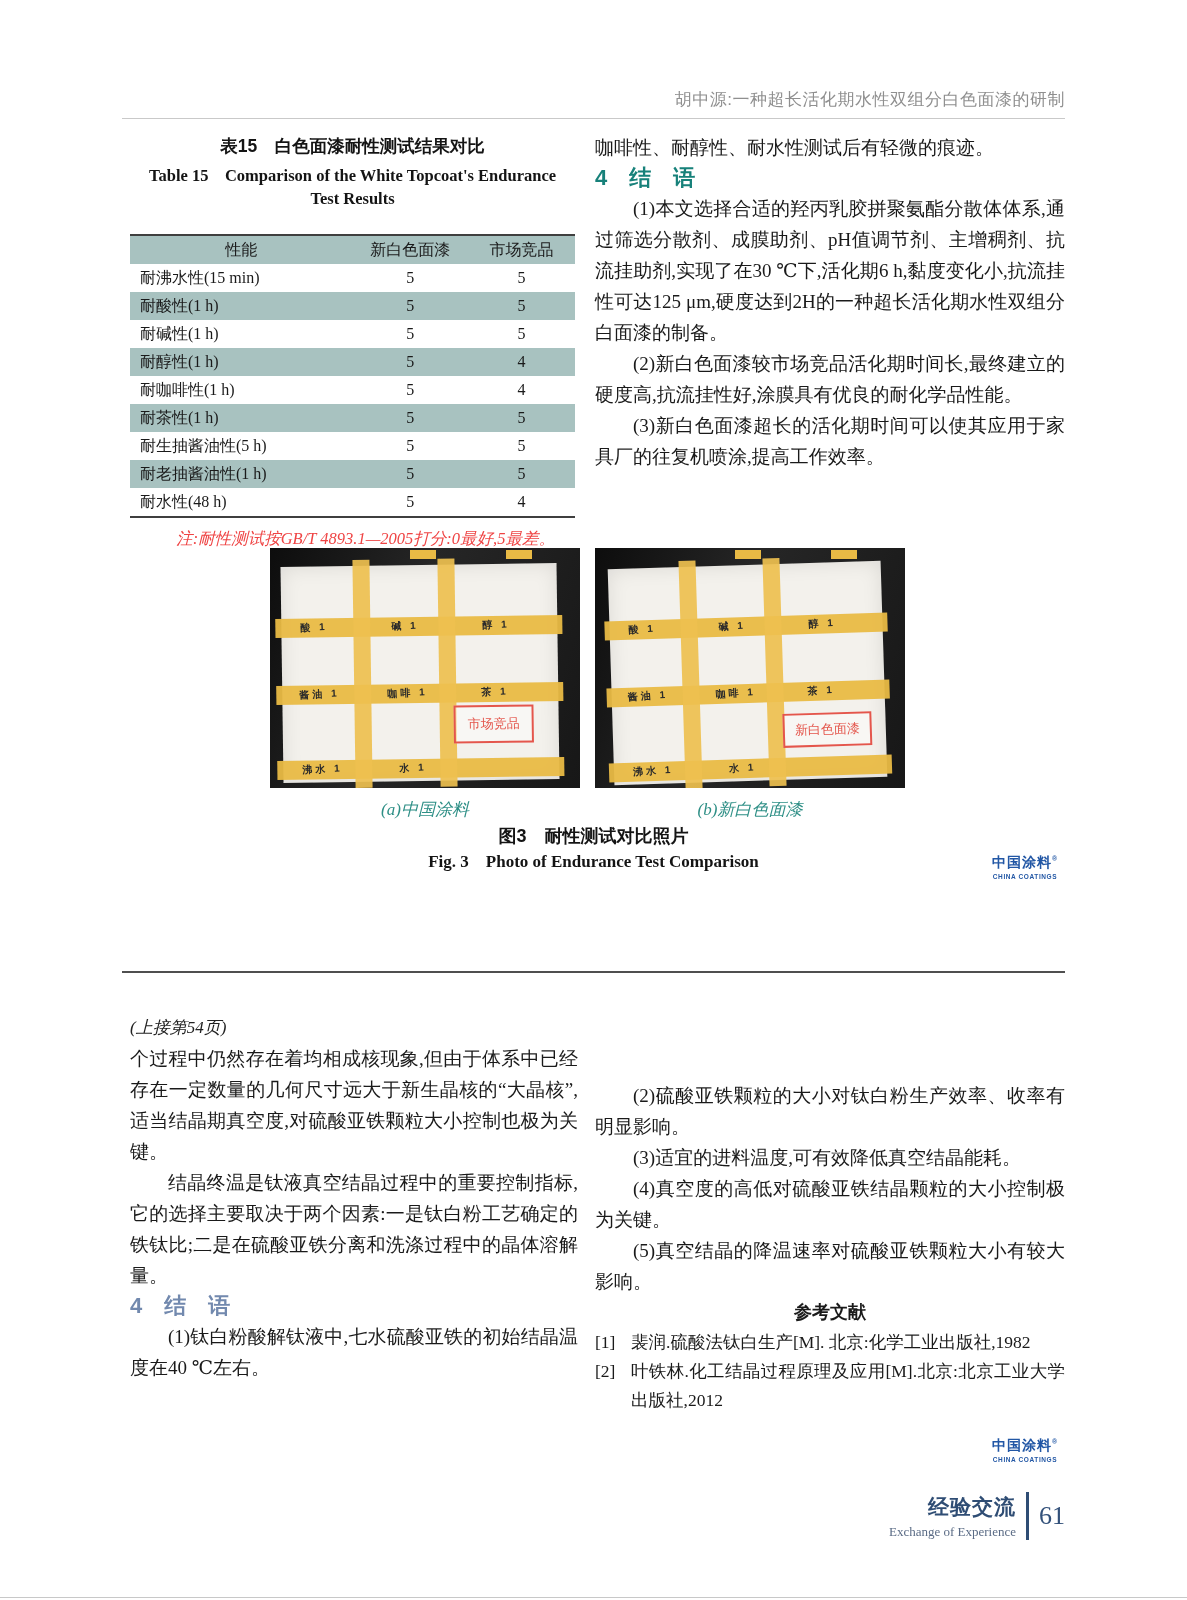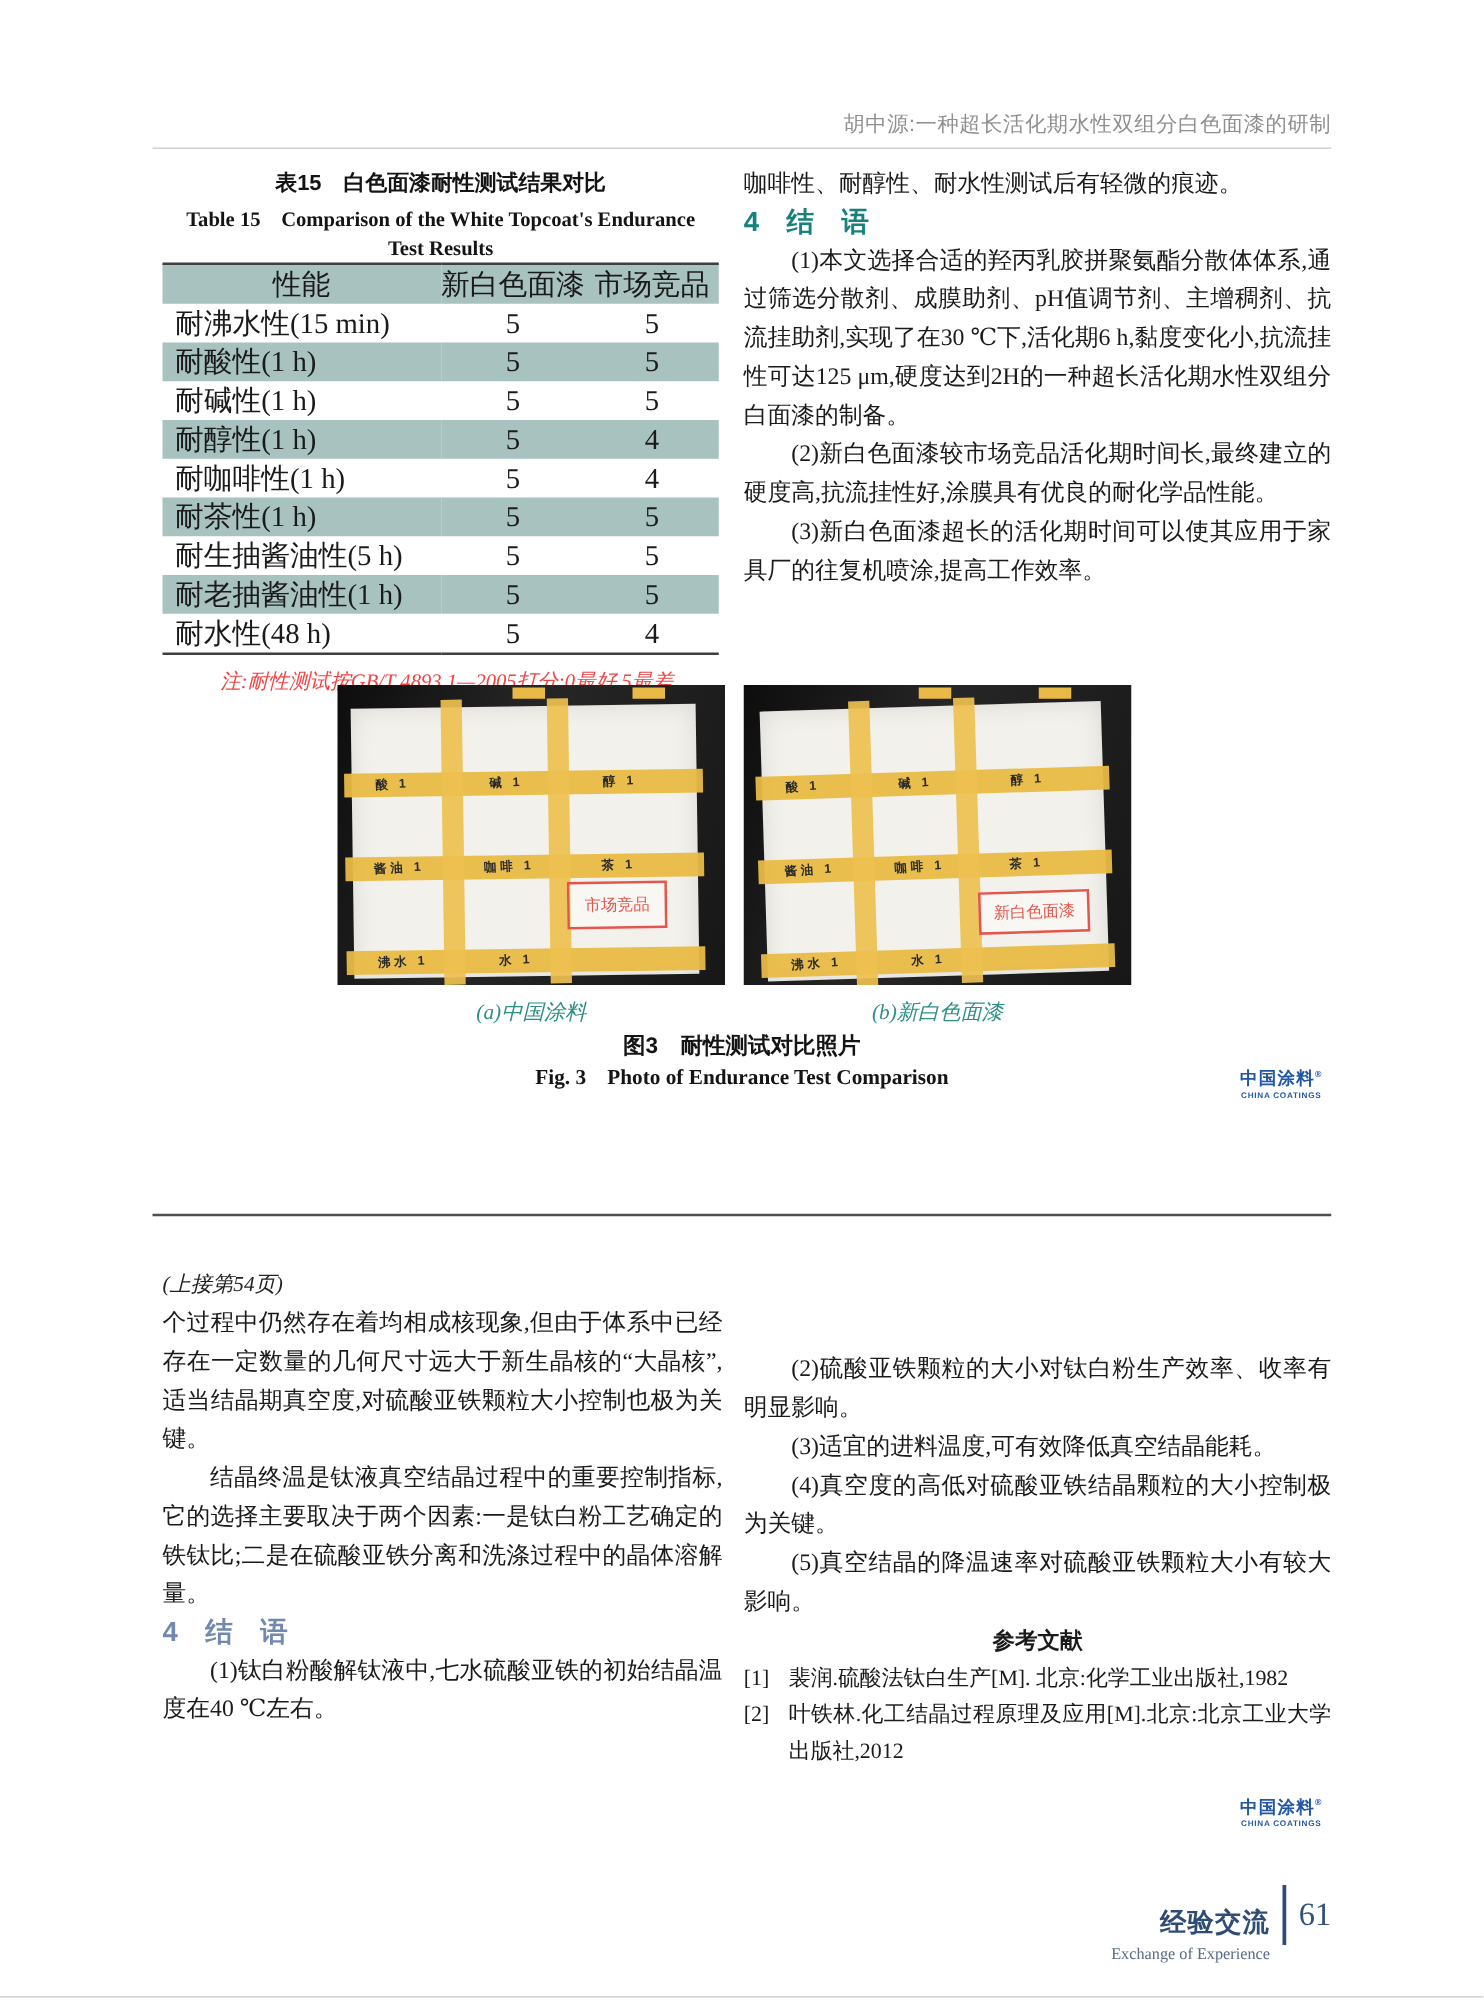--- a/index.html
+++ b/index.html
@@ -12,22 +12,22 @@
     position:absolute; top:88px; right:122px; font-size:17px; color:#8f8f8f;
     font-family:"Liberation Sans","DejaVu Sans",sans-serif; letter-spacing:.5px;
   }
   .header-rule { position:absolute; top:118px; left:122px; width:943px; height:1px; background:#c9c9c9; }
 
   
   .col-left-top { position:absolute; left:130px; top:134px; width:445px; }
   .tbl-title-cn { text-align:center; font-family:"Liberation Sans","DejaVu Sans",sans-serif;
     font-weight:bold; font-size:17.5px; margin-bottom:6px; color:#141414; }
   .tbl-title-en { text-align:center; font-weight:bold; font-size:16.5px; line-height:23px; color:#141414; }
-  table.endurance { width:100%; border-collapse:collapse; margin-top:0;
-    border-top:2px solid #3f3f3f; border-bottom:2px solid #3f3f3f; font-size:23px; }
+  table.endurance { width:100%; border-collapse:collapse; margin-top:24px;
+    border-top:2px solid #3f3f3f; border-bottom:2px solid #3f3f3f; font-size:16px; }
   table.endurance th, table.endurance td { height:28px; padding:0; font-weight:normal; }
   table.endurance thead th { background:#a8c2c0; }
   table.endurance tbody tr:nth-child(even) { background:#a8c2c0; }
   .c1 { width:50%; text-align:left; padding-left:10px !important; }
   th.c1 { text-align:center; padding-left:0 !important; }
   .c2 { width:26%; text-align:center; }
   .c3 { width:24%; text-align:center; }
   .tbl-note { margin-top:8px; font-style:italic; font-size:16.5px; line-height:26px;
     color:#ef4444; text-indent:2.8em; }
 
@@ -99,21 +99,21 @@
     font-size:19px; line-height:31px; text-align:justify; }
   .col-right-bot p { margin:0; }
   .refs-heading { text-align:center; font-family:"Liberation Sans","DejaVu Sans",sans-serif;
     font-weight:bold; font-size:18px; margin:16px 0 8px; }
   .ref-item { display:flex; font-size:17.5px; line-height:29px; text-align:justify; }
   .ref-item .num { width:36px; flex:0 0 36px; }
   .ref-item .txt { flex:1; }
 
   
   .page-footer { position:absolute; top:1492px; right:122px; display:flex; align-items:center; gap:10px; }
-  .footer-sec { text-align:right;margin-top:32px; }
+  .footer-sec { text-align:right; }
   .footer-sec .cn { font-family:"Liberation Sans","DejaVu Sans",sans-serif; font-weight:bold;
     font-size:21px; color:#2f4d74; letter-spacing:1px; }
   .footer-sec .en { font-size:13px; color:#5a6b85; margin-top:3px; }
   .footer-bar { width:3px; height:48px; background:#2f4d74; }
   .footer-page { font-size:26px; color:#33517a; }
   .bottom-rule { position:absolute; left:0; top:1597px; width:1187px; height:1px; background:#c8c8c8; }
 </style>
 </head>
 <body>
 

